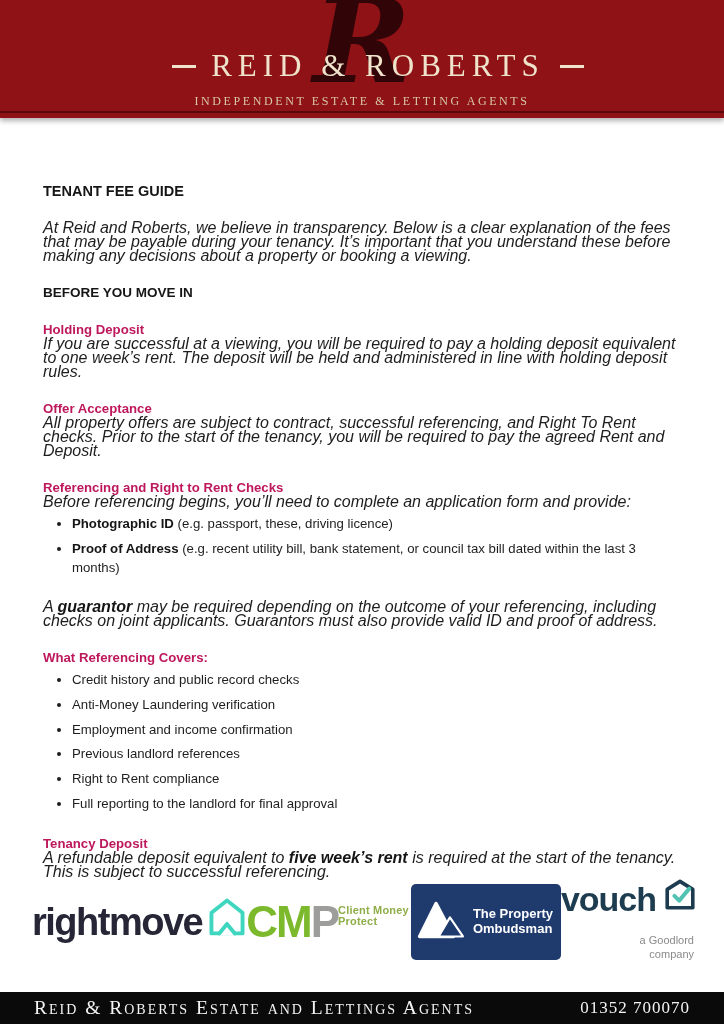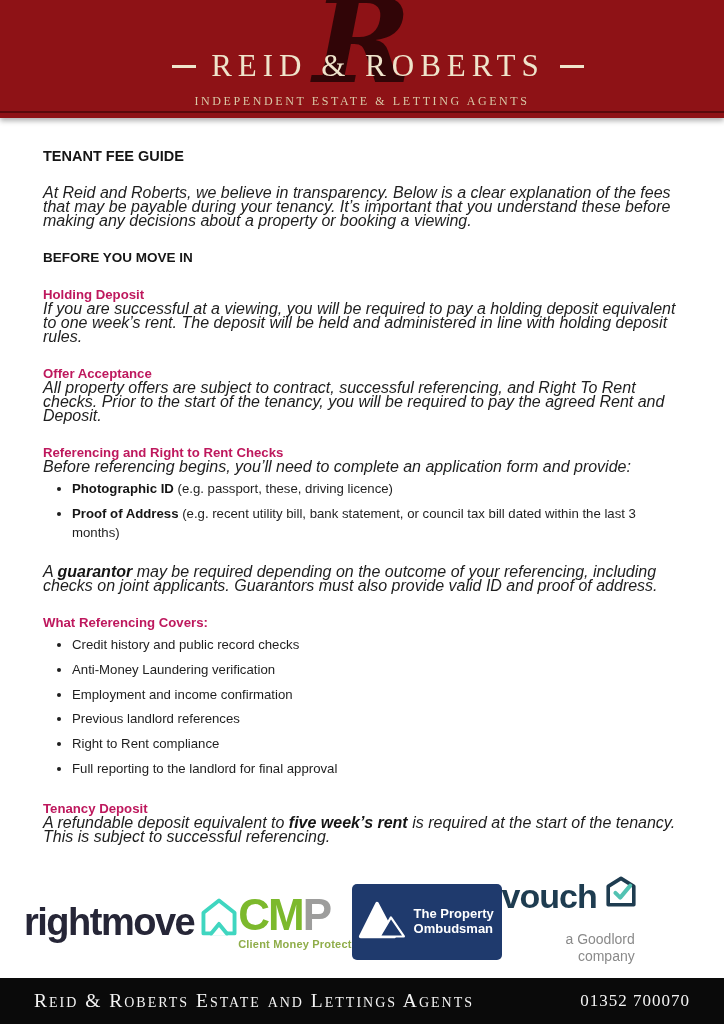--- a/index.html
+++ b/index.html
@@ -33,62 +33,62 @@
     position:absolute; bottom:9px; left:0; right:0; z-index:2;
     text-align:center; font-family:"Liberation Serif", serif;
     font-size:12px; letter-spacing:2.6px; color:#d9c8a6;
   }
   .band-rule {
     position:absolute; bottom:5px; left:0; right:0; height:2px;
     background:rgba(45,2,4,0.55); z-index:3;
   }
 
   
-  .content { padding:30px 44px 0 43px; }
+  .content { padding:30px 44px 0 43px;margin-top:35px; }
   .block { margin-bottom:22px; }
   .doc-title { font-size:14.5px; font-weight:bold; color:#151515; }
   .section-head { font-size:13.5px; font-weight:bold; color:#151515; }
   .sub-head { font-size:13.2px; font-weight:bold; color:#be185d; }
   .body-text { font-size:16px; line-height:14px; color:#1e1e1e;font-style:italic; }
   .bullets { margin:5px 0 0; padding-left:29px; list-style:disc; }
   .bullets li { margin-bottom:5.5px; font-size:13.2px; line-height:19.4px; }
   strong { font-weight:bold; color:#151515; }
 
   
   .logo-row {
-    position:absolute; left:4px; right:0; bottom:64px; height:76px;
-    display:flex; align-items:center; 
-    padding:0 40px 0 20px; background:#fff;
+    position:absolute; left:12px; right:0; bottom:64px; height:76px;
+    display:flex; align-items:center; justify-content:space-between;
+    padding:0 28px 0 20px; background:#fff;
   }
   .logo { display:flex; align-items:center; }
   
   .rm-word { font-size:38px; font-weight:bold; letter-spacing:-1.5px; color:#262637; }
   .rm-icon { margin-left:6px; margin-top:-6px; }
   
-  .cmp { display:flex; flex-direction:column; align-items:flex-start; line-height:1; }
+  .cmp { display:flex; flex-direction:row; align-items:flex-start; line-height:1; }
   .cmp-letters { font-size:44px; font-weight:bold; letter-spacing:-2px; line-height:0.95; }
   .cmp-green { color:#7cb92c; }
   .cmp-gray { color:#9d9d9c; }
   .cmp-tag { font-size:11px; font-weight:bold; color:#8fad49; margin-top:4px; letter-spacing:0.2px; }
   
   .tpo {
     background:#1f3a6d; border-radius:5px; width:150px; height:76px;
     display:flex; align-items:center; justify-content:flex-start; padding:0 8px 0 6px;
   }
   .tpo-text { color:#ffffff; font-weight:bold; font-size:13px; line-height:1.12; margin-left:4px; white-space:nowrap; }
   
   .vouch { display:flex; flex-direction:column; align-items:flex-end; }
   .vouch-top { display:flex; align-items:center; }
   .vouch-word { font-size:34px; font-weight:bold; letter-spacing:-1px; color:#1e3c50; line-height:1; }
   .vouch-icon { margin-left:8px; margin-top:-4px; }
-  .vouch-sub { text-align:right; color:#8a8a8a; font-size:14px; line-height:1.25; margin-top:18px; padding-right:2px; }
+  .vouch-sub { text-align:right; color:#8a8a8a; font-size:11px; line-height:1.25; margin-top:18px; padding-right:2px; }
 
   
   .footer-bar {
-    position:absolute; left:0; right:0; bottom:0; height:46px; background:#0a0a0a;
+    position:absolute; left:0; right:0; bottom:0; height:32px; background:#0a0a0a;
     display:flex; align-items:center; justify-content:space-between; padding:0 34px;
     font-family:"Liberation Serif", serif; color:#f3f3f3;gap:33px;
   }
   .footer-name { font-variant:small-caps; font-size:19.5px; letter-spacing:2px; }
   .footer-phone { font-size:17px; letter-spacing:1px; }
 </style>
 </head>
 <body>
 
 <div class="page">

